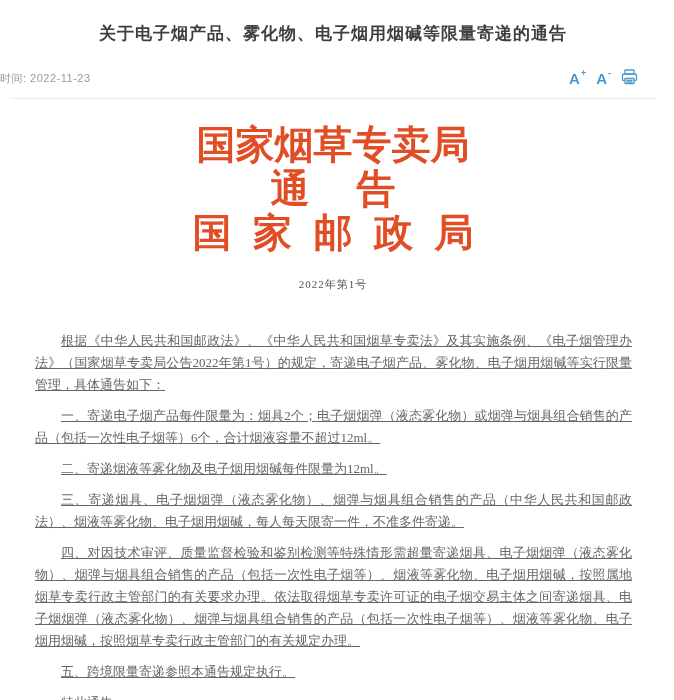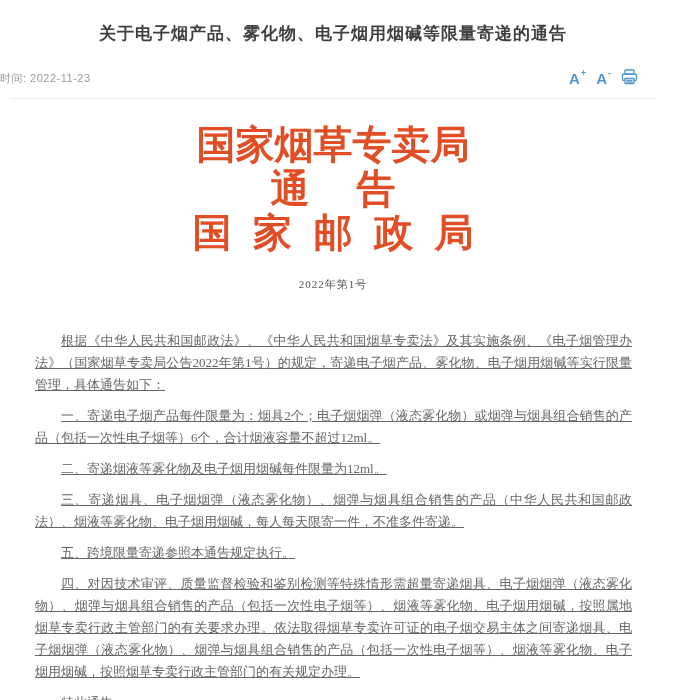--- a/index.html
+++ b/index.html
@@ -154,18 +154,18 @@
     <div class="issuer-line spread">国家邮政局</div>
   </div>
 
   <div class="doc-number">2022年第1号</div>
 
   <div class="body-text">
       <p>根据《中华人民共和国邮政法》、《中华人民共和国烟草专卖法》及其实施条例、《电子烟管理办法》（国家烟草专卖局公告2022年第1号）的规定，寄递电子烟产品、雾化物、电子烟用烟碱等实行限量管理，具体通告如下：</p>
       <p>一、寄递电子烟产品每件限量为：烟具2个；电子烟烟弹（液态雾化物）或烟弹与烟具组合销售的产品（包括一次性电子烟等）6个，合计烟液容量不超过12ml。</p>
       <p>二、寄递烟液等雾化物及电子烟用烟碱每件限量为12ml。</p>
       <p>三、寄递烟具、电子烟烟弹（液态雾化物）、烟弹与烟具组合销售的产品（中华人民共和国邮政法）、烟液等雾化物、电子烟用烟碱，每人每天限寄一件，不准多件寄递。</p>
+      <p>四、对因技术审评、质量监督检验和鉴别检测等特殊情形需超量寄递烟具、电子烟烟弹（液态雾化物）、烟弹与烟具组合销售的产品（包括一次性电子烟等）、烟液等雾化物、电子烟用烟碱，按照属地烟草专卖行政主管部门的有关要求办理。依法取得烟草专卖许可证的电子烟交易主体之间寄递烟具、电子烟烟弹（液态雾化物）、烟弹与烟具组合销售的产品（包括一次性电子烟等）、烟液等雾化物、电子烟用烟碱，按照烟草专卖行政主管部门的有关规定办理。</p>
       <p>五、跨境限量寄递参照本通告规定执行。</p>
-      <p>四、对因技术审评、质量监督检验和鉴别检测等特殊情形需超量寄递烟具、电子烟烟弹（液态雾化物）、烟弹与烟具组合销售的产品（包括一次性电子烟等）、烟液等雾化物、电子烟用烟碱，按照属地烟草专卖行政主管部门的有关要求办理。依法取得烟草专卖许可证的电子烟交易主体之间寄递烟具、电子烟烟弹（液态雾化物）、烟弹与烟具组合销售的产品（包括一次性电子烟等）、烟液等雾化物、电子烟用烟碱，按照烟草专卖行政主管部门的有关规定办理。</p>
       <p>特此通告。</p>
     </div>
 
 </div>
 
 </body></html>

